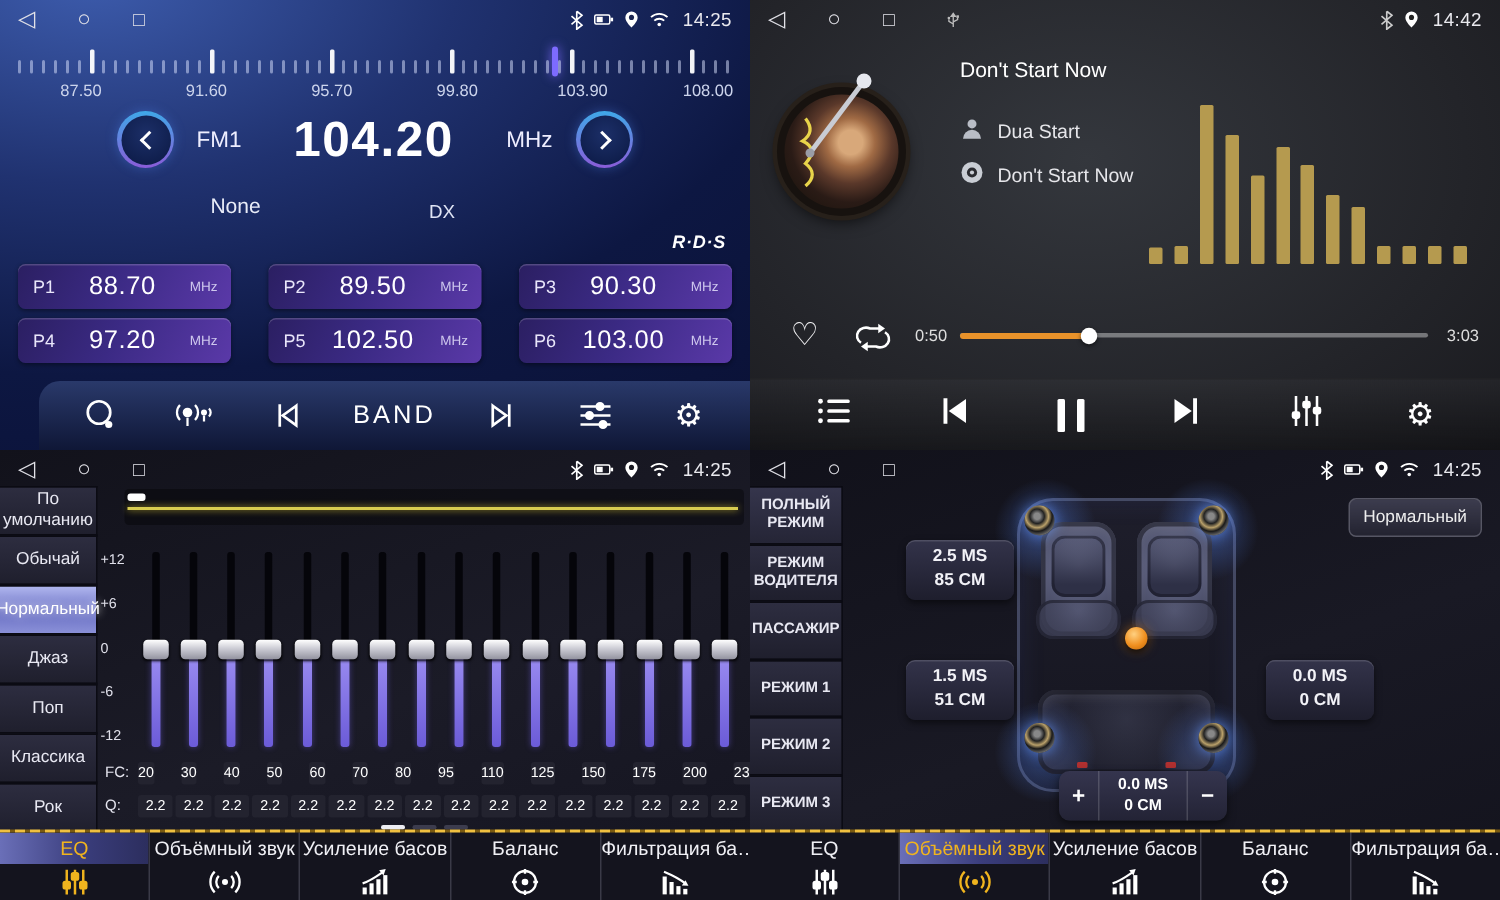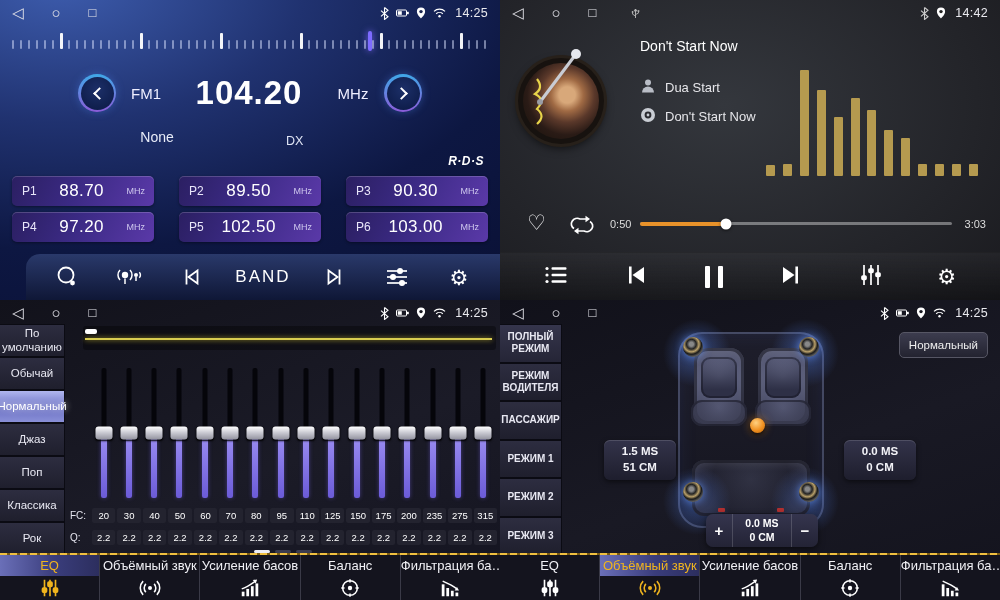--- a/index.html
+++ b/index.html
@@ -261,20 +261,28 @@
       <div class="tick" style="left: 420px;"></div>
       <div class="tick" style="left: 428px;"></div>
       <div class="tick" style="left: 436px;"></div>
       <div class="tick" style="left: 444px;"></div>
       <div class="tick" style="left: 452px;"></div>
       <div class="tick major" style="left: 460px;"></div>
       <div class="tick" style="left: 468px;"></div>
       <div class="tick" style="left: 476px;"></div>
       <div class="tick" style="left: 484px;"></div>
     </div>
+  <div class="fm-labels">
+    <span>87.50</span>
+    <span>91.60</span>
+    <span>95.70</span>
+    <span>99.80</span>
+    <span>103.90</span>
+    <span>108.00</span>
+  </div>
 
   <div class="freq-row">
     <div class="round-btn">
         <div class="inner">
           <span class="chev left"></span>
         </div>
       </div>
     <span class="band-label">FM1</span>
     <span class="freq-value">104.20</span>
     <span class="unit-label">MHz</span>
@@ -542,20 +550,27 @@
     <div class="side-item">Джаз</div>
     <div class="side-item">Поп</div>
     <div class="side-item">Классика</div>
     <div class="side-item">Рок</div>
   </div>
 
   <div class="eq-panel">
     <div class="eq-top-strip"></div>
     <div class="eq-mini-handle"></div>
     <div class="eq-curve-line"></div>
+    <div class="eq-scale">
+      <span>+12</span>
+      <span>+6</span>
+      <span>0</span>
+      <span>-6</span>
+      <span>-12</span>
+    </div>
     <div class="eq-sliders">
         <div class="eqslider">
           <div class="trk-top"></div>
           <div class="trk-bot"></div>
           <div class="thumb"></div>
         </div>
         <div class="eqslider">
           <div class="trk-top"></div>
           <div class="trk-bot"></div>
           <div class="thumb"></div>
@@ -626,21 +641,21 @@
           <div class="thumb"></div>
         </div>
         <div class="eqslider">
           <div class="trk-top"></div>
           <div class="trk-bot"></div>
           <div class="thumb"></div>
         </div>
       </div>
     <div class="fcq-row fcq-fc">
       <span class="fcq-label">FC:</span>
-      <div style="flex:1;display:flex;gap:2px">
+      <div style="flex:1;display:flex;gap:18px">
           <div class="cell">20</div>
           <div class="cell">30</div>
           <div class="cell">40</div>
           <div class="cell">50</div>
           <div class="cell">60</div>
           <div class="cell">70</div>
           <div class="cell">80</div>
           <div class="cell">95</div>
           <div class="cell">110</div>
           <div class="cell">125</div>
@@ -814,20 +829,24 @@
       <span class="belt" style="left:26px"></span>
       <span class="belt" style="right:26px"></span>
     </div>
     <div class="spk" style="left:5px;top:5px"></div>
     <div class="spk" style="right:5px;top:5px"></div>
     <div class="spk" style="left:5px;bottom:26px"></div>
     <div class="spk" style="right:5px;bottom:26px"></div>
     <div class="ball" style="left:72px;top:86px"></div>
   </div>
 
+  <div class="delay-btn" style="left:104px;top:60px">
+    <span>2.5 MS</span>
+    <span>85 CM</span>
+  </div>
   <div class="delay-btn" style="left:104px;top:140px">
     <span>1.5 MS</span>
     <span>51 CM</span>
   </div>
   <div class="delay-btn" style="left:344px;top:140px">
     <span>0.0 MS</span>
     <span>0 CM</span>
   </div>
 
   <div class="stepper">

